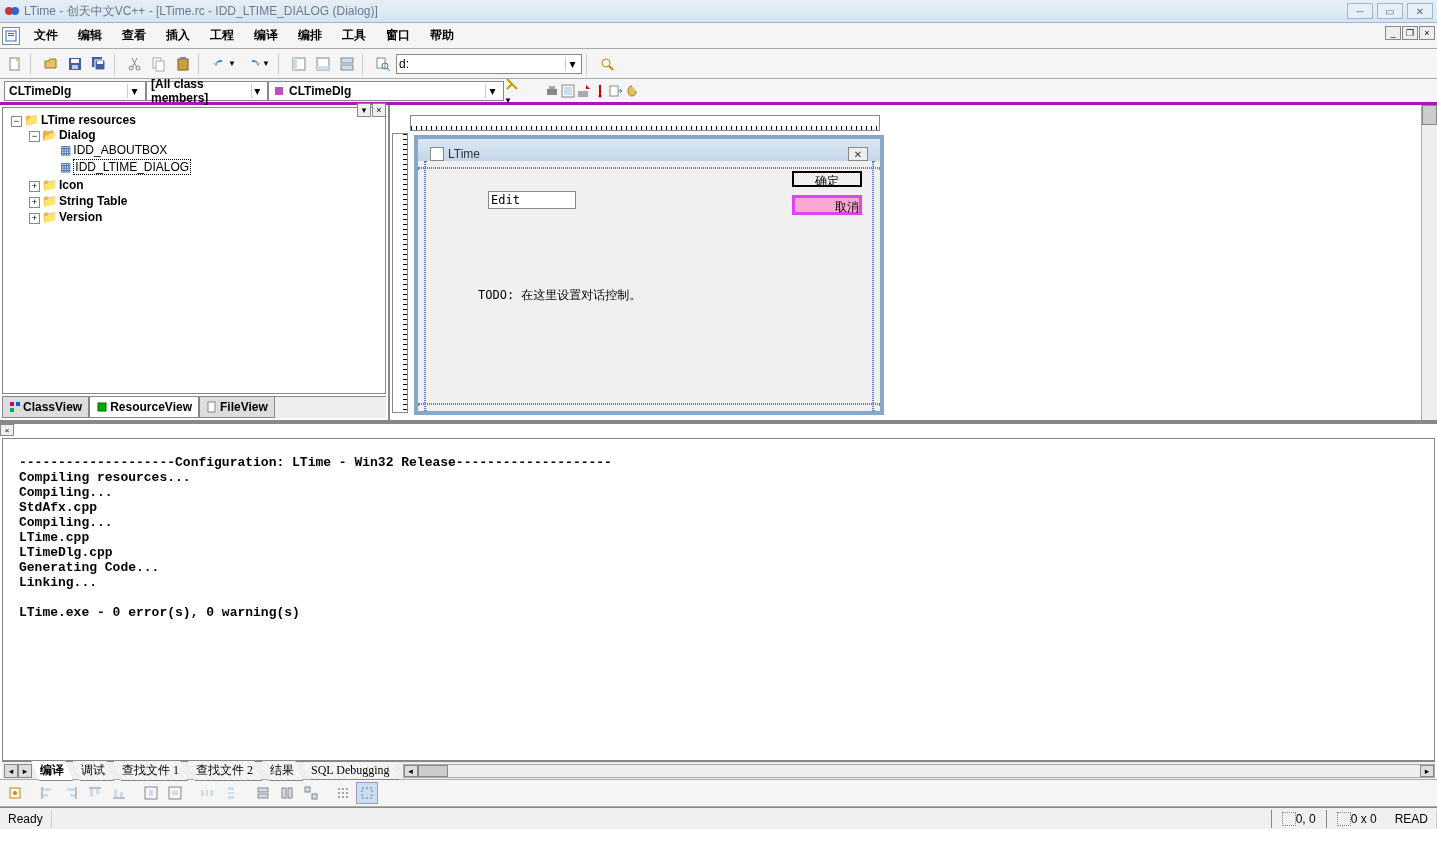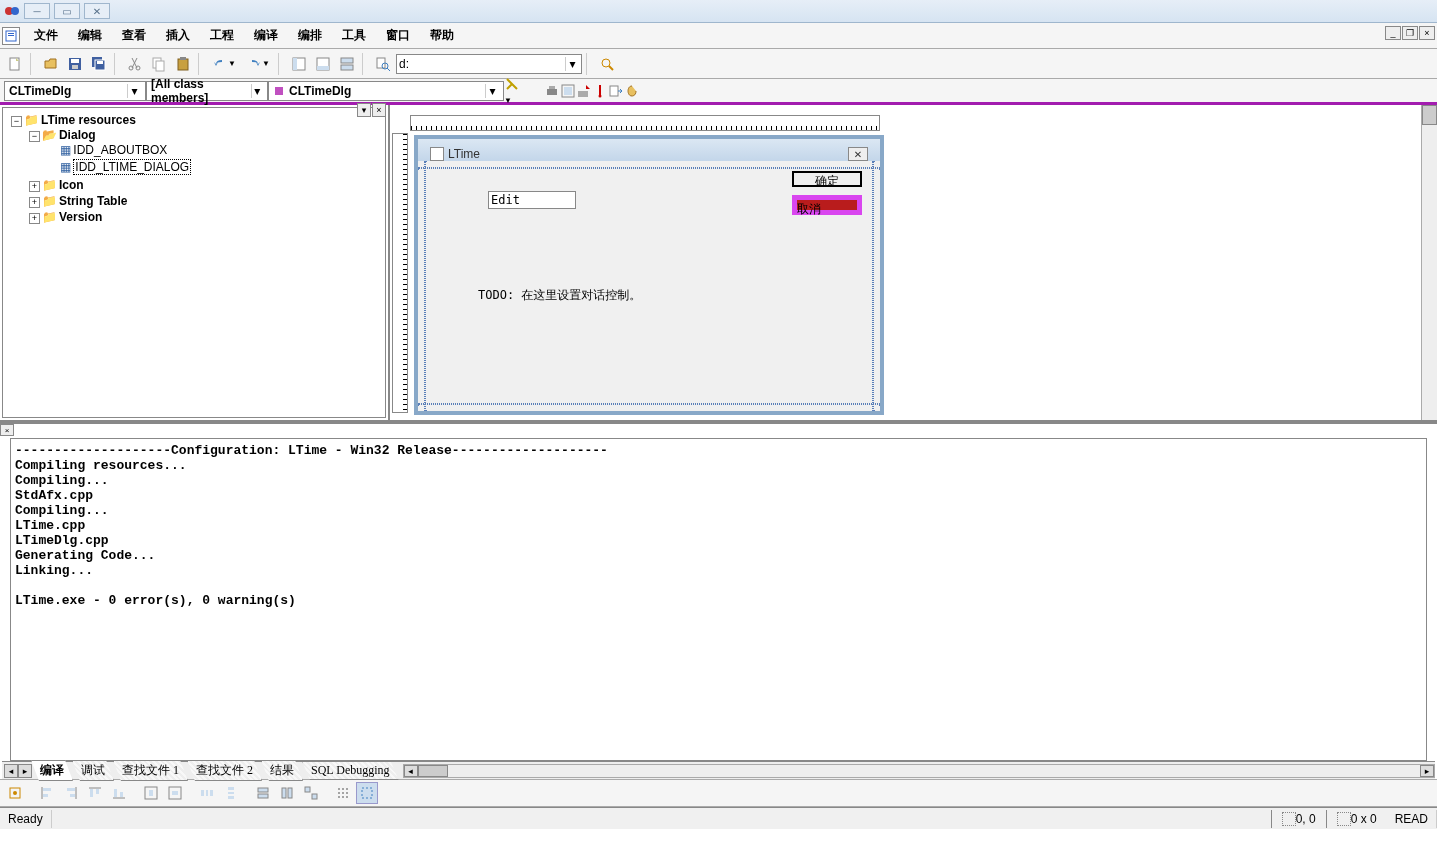--- a/index.html
+++ b/index.html
@@ -62,28 +62,28 @@
 .vruler::before { content:""; position:absolute; inset:0; background:repeating-linear-gradient(180deg,#000 0 1px,transparent 1px 5px); width:4px; left:10px; }
 
 .dialogframe { position:absolute; left:24px; top:30px; width:470px; height:280px; border:4px solid #88a8c8; background:#f0f0f0; }
 .dialogframe .dlgtitle { height:22px; background:linear-gradient(#dbe7f3,#c3d6ea); display:flex; align-items:flex-end; padding:0 12px; color:#333; }
 .dialogframe .dlgtitle .ico { width:14px; height:14px; border:1px solid #888; background:#fff; margin-right:4px; }
 .dialogframe .dlgtitle .close { margin-left:auto; width:20px; height:14px; border:1px solid #888; background:#eee; display:flex; align-items:center; justify-content:center; font-size:10px; }
 .dialogframe .dlgbody { position:relative; height:calc(100% - 22px); }
 .dialogframe .guide { position:absolute; border:1px dotted #5a7fb8; }
 .dialogframe .editctl { position:absolute; left:70px; top:30px; width:88px; height:18px; border:1px solid #888; background:#fff; padding:1px 2px; font-family:monospace; }
 .dialogframe .btnok { position:absolute; right:18px; top:10px; width:70px; height:16px; border:2px solid #000; background:#f0f0f0; text-align:center; line-height:16px; }
-.dialogframe .btncancel { position:absolute; right:18px; top:34px; width:70px; height:20px; border:5px solid #d946ef; background:#b91c1c; text-align:left; line-height:18px; }
+.dialogframe .btncancel { position:absolute; right:18px; top:34px; width:70px; height:20px; border:3px solid #d946ef; background:#f9a8d4; text-align:right; line-height:18px; }
 .dialogframe .todo { position:absolute; left:60px; top:126px; font-family:SimSun,monospace; }
 
 
 .output { height: 357px; display:flex; flex-direction:column; border-top:2px solid #888; }
 .output .close { height:14px; display:flex; }
 .output .close .btn { width:14px; height:12px; border:1px solid #888; background:#eee; font-size:8px; display:flex; align-items:center; justify-content:center; }
-.output .text { flex:1; background:#fff; border:1px solid #888; margin:0 10px; padding:4px; font-family:"Courier New",monospace; font-weight:bold; font-size:13px; white-space:pre; overflow:auto; position:relative; }
+.output .text { flex:1; background:#fff; border:1px solid #888; margin:0 2px; padding:16px; font-family:"Courier New",monospace; font-weight:bold; font-size:13px; white-space:pre; overflow:auto; position:relative; }
 .output .tabsrow { height:18px; display:flex; align-items:center; background:#eee; border-top:1px solid #888; margin:0 2px; padding-left:2px; }
 .output .tabsrow .navbtn { width:14px; height:14px; border:1px solid #888; background:#ddd; font-size:9px; display:flex; align-items:center; justify-content:center; }
 .output .tabsrow .otab { padding:1px 8px; border:1px solid #888; background:repeating-linear-gradient(45deg,#f8f8f8 0 2px,#eee 2px 4px); margin-left:-1px; font-family:SimSun; clip-path: polygon(0 0, calc(100% - 8px) 0, 100% 100%, 8px 100%); }
 .output .tabsrow .otab.active { background:#fff; font-weight:bold; }
 .output .hscroll { flex:1; height:14px; background:#eee; border:1px solid #aaa; margin-left:4px; position:relative; }
 .output .hscroll .thumb { position:absolute; left:14px; width:30px; top:0; bottom:0; background:#ccc; border:1px solid #888; }
 .output .hscroll .arr { position:absolute; top:0; bottom:0; width:14px; background:#ddd; border:1px solid #888; font-size:9px; display:flex; align-items:center; justify-content:center; }
 .output .hscroll .arr.l { left:0; } .output .hscroll .arr.r { right:0; }
 
 
@@ -104,20 +104,21 @@
 </head>
 <body>
 
 <div class="titlebar">
   <span class="icon">
     <svg width="16" height="16">
         <circle cx="5" cy="8" r="4" fill="#c33"></circle>
         <circle cx="11" cy="8" r="4" fill="#36c"></circle>
       </svg>
   </span>
+  <span class="title">LTime - 创天中文VC++ - [LTime.rc - IDD_LTIME_DIALOG (Dialog)]</span>
   <div class="winbtns">
     <div class="winbtn">─</div>
     <div class="winbtn">▭</div>
     <div class="winbtn">✕</div>
   </div>
 </div>
 
 <div class="menubar">
   <span class="docicon">
     <svg width="12" height="12">
@@ -341,20 +342,42 @@
                   </span></li>
               <li><span class="exp">+</span><span class="node">
                     <span class="folder">📁</span> 
                     <b>Version</b>
                   </span></li>
             </ul>
           </li>
         </ul>
       </div>
     </div>
+    <div class="tabs">
+      <div class="tab">
+          <svg width="12" height="12">
+            <rect x="1" y="1" width="4" height="4" fill="#c06"></rect>
+            <rect x="7" y="1" width="4" height="4" fill="#06c"></rect>
+            <rect x="1" y="7" width="4" height="4" fill="#0a6"></rect>
+          </svg>
+          <span>ClassView</span>
+        </div>
+      <div class="tab active">
+          <svg width="12" height="12">
+            <rect x="2" y="2" width="8" height="8" fill="#0a0" stroke="#060"></rect>
+          </svg>
+          <span>ResourceView</span>
+        </div>
+      <div class="tab">
+          <svg width="12" height="12">
+            <rect x="2" y="1" width="7" height="10" fill="#fff" stroke="#888"></rect>
+          </svg>
+          <span>FileView</span>
+        </div>
+    </div>
   </div>
 
   <div class="editorwrap">
     <div class="hruler"></div>
     <div class="vruler"></div>
     <div class="dialogframe">
       <div class="dlgtitle">
         <span class="ico"></span>
         <span>LTime</span>
         <span class="close">✕</span>

